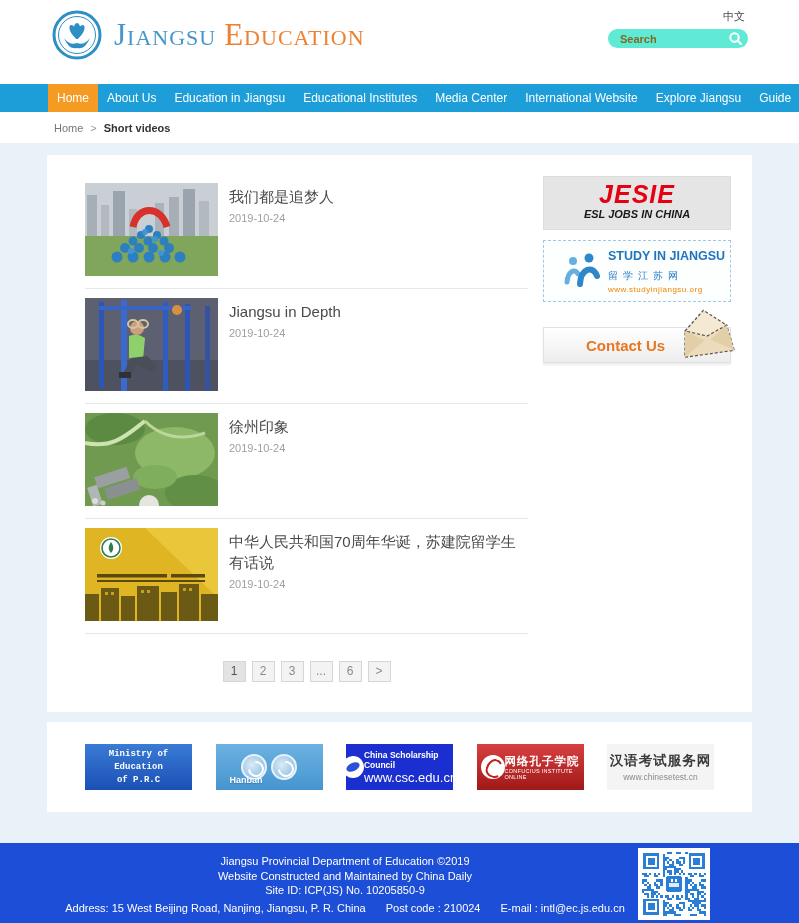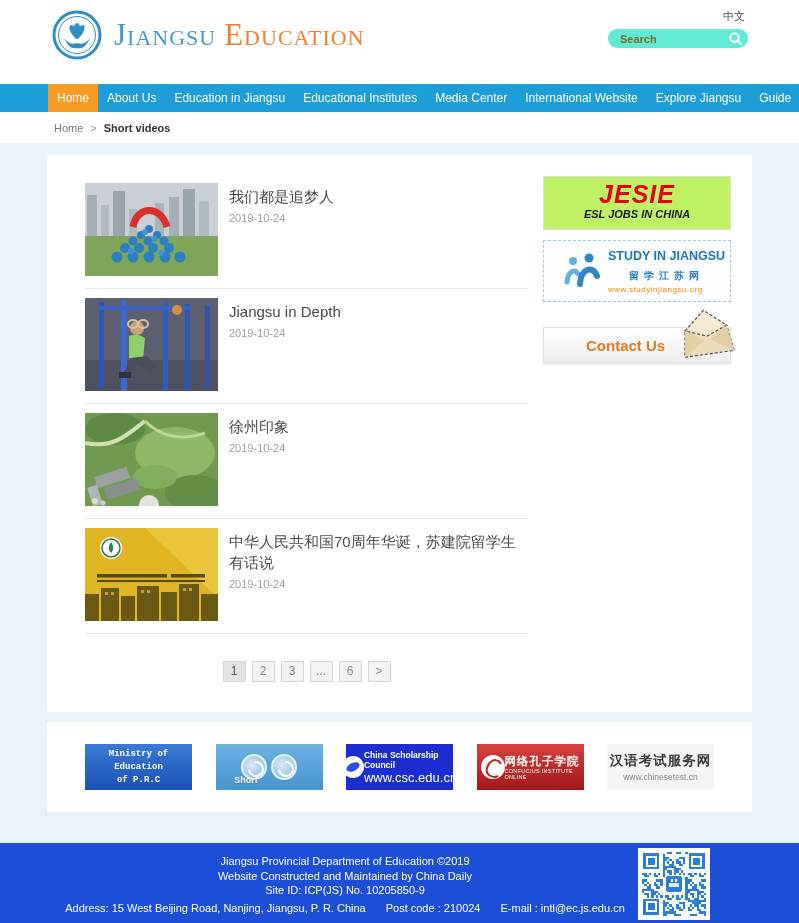--- a/index.html
+++ b/index.html
@@ -37,28 +37,28 @@
   .thumb { width:133px; height:93px; margin-right:11px; flex-shrink:0; overflow:hidden; }
   .thumb svg { display:block; width:133px; height:93px; }
   .vid-meta { padding-top:3px; }
   .vid-title { font-size:15px; color:#4a4a4a; font-weight:normal; line-height:21px; margin-bottom:5px; }
   .vid-date { font-size:11px; color:#9aa0a6; }
   .pagination { display:flex; justify-content:center; gap:6px; margin-top:27px; }
   .pg { width:23px; height:21px; background:#f3f3f3; border:1px solid #d6d6d6; color:#8a8a8a; font-size:12px; text-align:center; line-height:19px; cursor:pointer; }
   .pg.active { background:#e3e3e3; color:#555; }
   
   .sidebar { width:188px; margin-left:15px; padding-top:21px; }
-  .jesie-box { height:54px; background:#bef264; border:1px solid #ddd; text-align:center; padding-top:4px; cursor:pointer; }
+  .jesie-box { height:54px; background:#e5e5e5; border:1px solid #ddd; text-align:center; padding-top:4px; cursor:pointer; }
   .jesie-logo { color:#e60012; font-size:25px; font-weight:bold; font-style:italic; letter-spacing:1px; line-height:27px; font-family:"Liberation Sans", sans-serif; }
   .jesie-caption { font-size:11px; font-weight:bold; font-style:italic; color:#1a1a1a; }
   .study-box { margin-top:10px; height:62px; background:#fdfefe; border:1px dashed #9ec9e8; display:flex; align-items:center; padding-left:18px; cursor:pointer; }
   .study-box svg { width:40px; height:38px; flex-shrink:0; }
   .study-text { margin-left:6px; }
   .study-title { color:#1f74c0; font-size:12.5px; font-weight:bold; white-space:nowrap; }
-  .study-sub { color:#2a7fc9; font-size:10px; font-weight:bold; letter-spacing:5px; margin-top:6px;text-align:center; }
+  .study-sub { color:#2a7fc9; font-size:10px; font-weight:normal; letter-spacing:5px; margin-top:6px; }
   .study-url { color:#f08300; font-size:8px; margin-top:2px; letter-spacing:.5px; }
   .contact-box { margin-top:25px; position:relative; height:36px; background:linear-gradient(#ffffff,#ededed); border:1px solid #e2e2e2; box-shadow:0 2px 2px rgba(0,0,0,.08); display:flex; align-items:center; cursor:pointer; }
   .contact-label { color:#e87722; font-size:15px; font-weight:bold; margin-left:42px; }
   .envelope { position:absolute; right:-10px; top:-22px; width:66px; height:52px; }
   
   .partners-card { width:705px; margin:10px auto 0; background:#fff; height:90px; display:flex; align-items:center; justify-content:space-between; padding:0 38px; }
   .partner { width:107px; height:46px; cursor:pointer; overflow:hidden; display:flex; flex-direction:column; align-items:center; justify-content:center; text-align:center; }
   .p-moe { background:linear-gradient(180deg,#3a7bd5,#1a50b5); color:#fff; font-family:"Liberation Mono", monospace; font-size:9px; font-weight:bold; line-height:13px; }
   .p-hanban { background:linear-gradient(180deg,#6cb2e2,#4695cf); flex-direction:row; gap:4px; }
   .p-hanban .circ { width:26px; height:26px; border-radius:50%; border:2px solid #e8f2fa; background:radial-gradient(circle at 40% 40%, #dcebf7, #7db4dd); position:relative; }
@@ -309,21 +309,21 @@
 </div>
 
 <div class="partners-card">
   <div class="partner p-moe">
     <div>Ministry of Education</div>
     <div>of P.R.C</div>
   </div>
   <div class="partner p-hanban">
     <span class="circ"></span>
     <span class="circ"></span>
-    <span class="hb-label">Short</span>
+    <span class="hb-label">Hanban</span>
   </div>
   <div class="partner p-csc">
     <span class="circ"></span>
     <span>
       <div class="t1">China Scholarship Council</div>
       <div class="t2">www.csc.edu.cn</div>
     </span>
   </div>
   <div class="partner p-ci">
     <span class="circ"></span>

